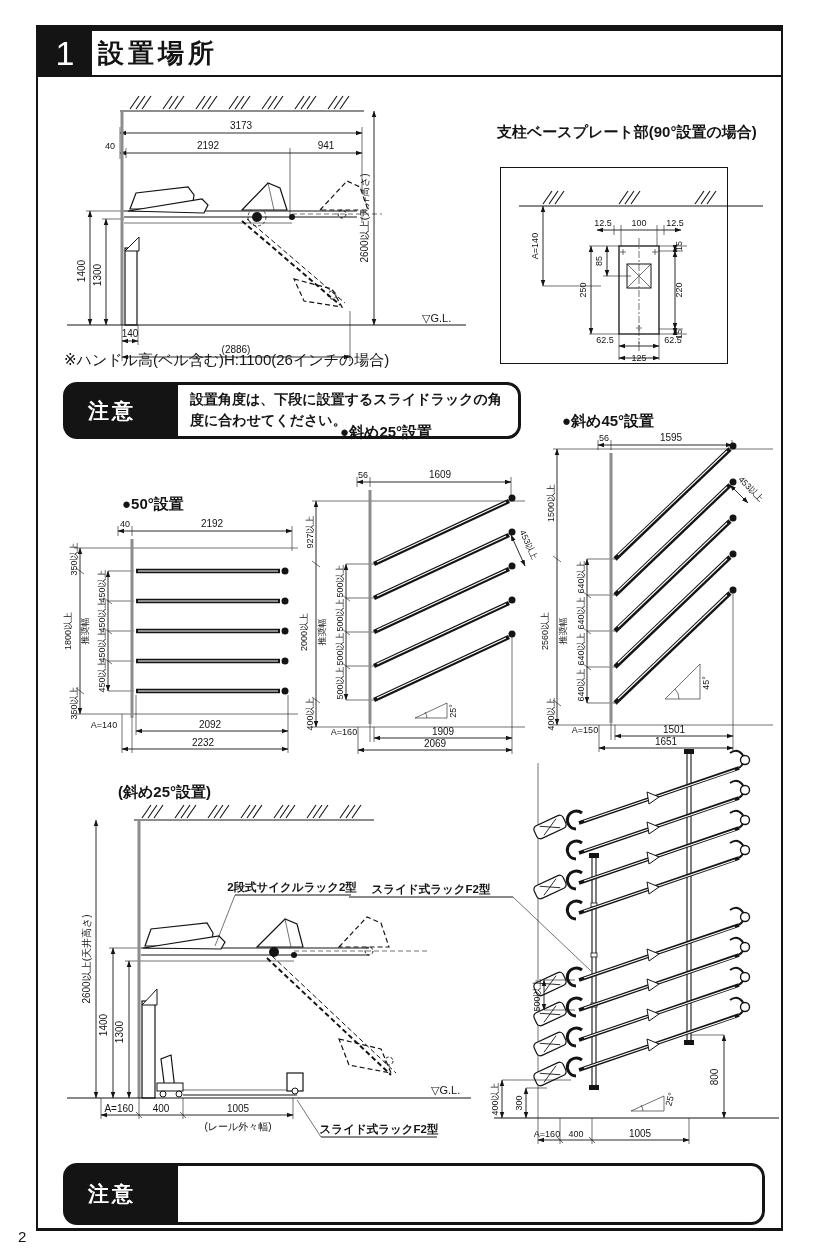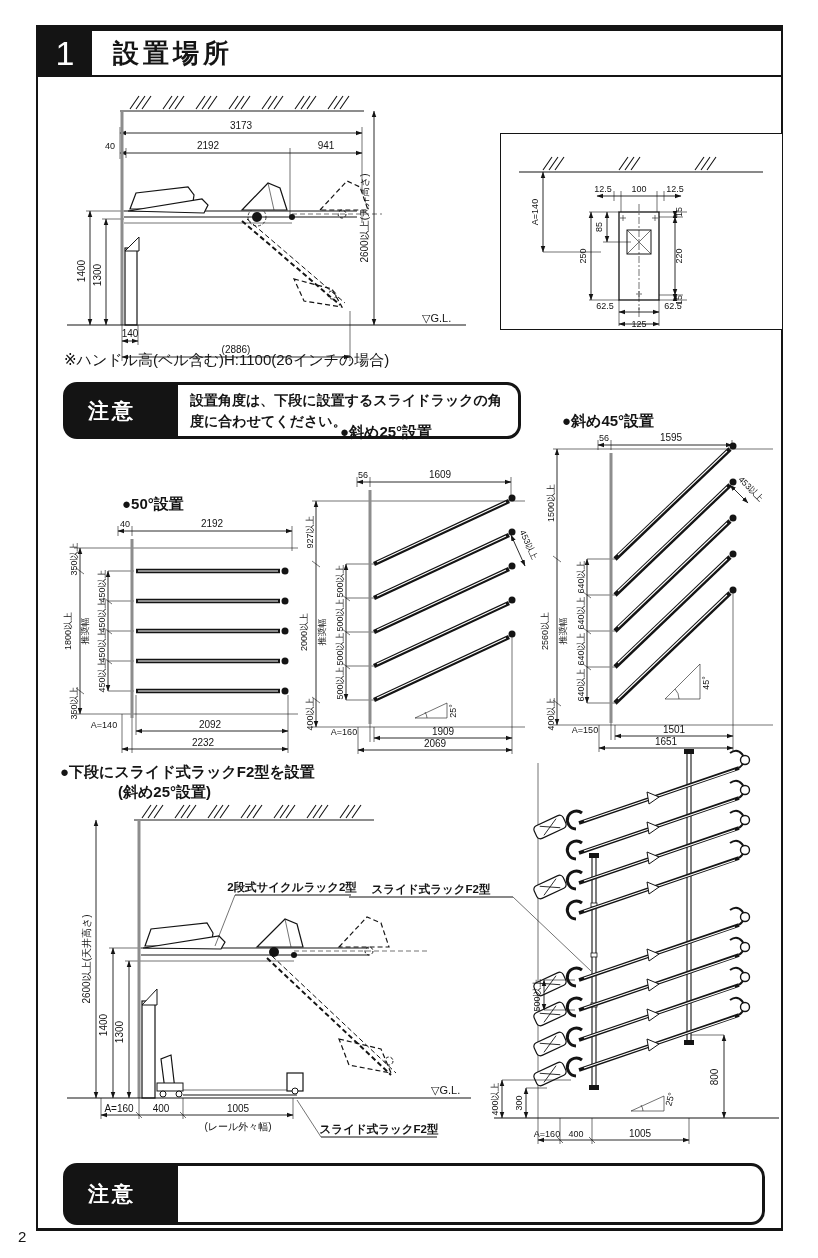--- a/index.html
+++ b/index.html
@@ -5,40 +5,40 @@
   * { margin:0; padding:0; box-sizing:border-box; }
   html,body { background:#e8e8e8; }
   .page { position:relative; width:818px; height:1258px; background:#ffffff;
           font-family:"Liberation Sans","DejaVu Sans",sans-serif; color:#141414; overflow:hidden; }
   .frame { position:absolute; left:36px; top:25px; width:747px; height:1206px;
            border:2px solid #141414; border-top-width:6px; border-bottom-width:3px; background:#fff; }
   .header-band { position:absolute; left:0; top:0; width:100%; height:46px;
                  border-bottom:2px solid #141414; display:flex; align-items:stretch; background:#fff; }
   .sec-num { width:54px; background:#141414; color:#fff; font-size:34px; font-weight:500;
              display:flex; align-items:center; justify-content:center; flex:0 0 auto; }
-  .sec-title { font-size:26px; font-weight:600; letter-spacing:4px; display:flex; align-items:center; padding-left:21px; }
+  .sec-title { font-size:26px; font-weight:600; letter-spacing:4px; display:flex; align-items:center; padding-left:6px; }
   svg.draw { position:absolute; overflow:visible; }
   svg text { font-size:10px; fill:#141414; font-family:"Liberation Sans","DejaVu Sans",sans-serif; }
   .tm { text-anchor:middle; }
   .f9  svg text, text.f9 { font-size:9px; }
   text.f85 { font-size:8.5px; }
   text.f11 { font-size:11px; }
   text.lbl { font-size:11.5px; font-weight:bold; }
   .dl { stroke:#141414; stroke-width:0.9; fill:none; marker-start:url(#as); marker-end:url(#ae); }
   .xl { stroke:#141414; stroke-width:0.6; fill:none; }
   .tl { stroke:#141414; stroke-width:1.1; fill:none; }
   .bk { stroke:#141414; fill:#fff; }
   .wall { stroke:#8d8d8d; stroke-width:3; }
   .ceil { stroke:#8d8d8d; stroke-width:2; }
   .dash { stroke-dasharray:5 3; }
   .dtitle { position:absolute; font-size:15px; font-weight:bold; white-space:nowrap; }
   .note { position:absolute; font-size:15px; font-weight:400; white-space:nowrap; }
   .bp-box { position:absolute; border:1.5px solid #141414; background:#fff; }
   .caution { position:absolute; display:flex; border:3px solid #141414; border-radius:14px;
-             overflow:hidden; background:#141414; }
+             overflow:hidden; background:#141414;font-family:Liberation Mono, monospace; }
   .caution-label { background:#141414; color:#fff; font-size:21px; font-weight:bold; letter-spacing:3px;
                    width:92px; flex:0 0 auto; display:flex; align-items:center; justify-content:center; }
   .caution-body { background:#fff; flex:1; padding:5px 12px; font-size:14px; font-weight:bold;
                   line-height:1.45; display:flex; flex-direction:column; justify-content:center;margin-left:20px; }
   .caution-body .ln { white-space:normal; }
   .cb2 .ln { white-space:nowrap; font-size:13.5px; }
   .pagenum { position:absolute; left:18px; top:1228px; font-size:15px; }
 </style>
 </head>
 <body>
@@ -155,21 +155,22 @@
         <line class="xl dash" x1="250" y1="121" x2="340" y2="121"></line>
         <circle cx="300" cy="121" r="4" fill="none" stroke="#141414" stroke-width="1" stroke-dasharray="3 2"></circle>
         <line class="dash" x1="200" y1="128" x2="298" y2="212" stroke="#141414" stroke-width="2"></line>
         <line class="dash" x1="205" y1="126" x2="303" y2="210" stroke="#141414" stroke-width="1"></line>
         <path class="dash" d="M252,186 L290,196 L300,214 L262,208 Z" fill="none" stroke="#141414" stroke-width="1.2"></path>
         <circle cx="290" cy="202" r="4" fill="none" stroke="#141414" stroke-width="1" stroke-dasharray="3 2"></circle>
       </g>
       <line class="tl" x1="25" y1="232" x2="424" y2="232" stroke-width="1.5"></line>
     </svg>
 
-    <div class="bp-box" style="left:462px;top:102px;width:283px;height:197px">
+    <div class="dtitle" style="left:459px;top:92px">支柱ベースプレート部(90°設置の場合)</div>
+    <div class="bp-box" style="left:462px;top:136px;width:228px;height:197px">
       <svg class="draw" style="left:0;top:0" width="281" height="195" viewBox="0 0 281 195">
         <g>
           <line class="tl" x1="18" y1="38" x2="262" y2="38"></line>
           <use href="#hatch3" transform="translate(42,36)"></use>
             <use href="#hatch3" transform="translate(118,36)"></use>
           <use href="#hatch3" transform="translate(194,36)"></use>
         </g>
         <g>
           <rect class="bk" x="118" y="78" width="40" height="88" stroke-width="1.3"></rect>
           <rect class="bk" x="126" y="96" width="24" height="24" stroke-width="1"></rect>
@@ -395,21 +396,20 @@
         <text class="tm f9" x="41" y="254" transform="rotate(-90 41 254)">640以上</text>
         <text class="tm f9" x="11" y="283" transform="rotate(-90 11 283)">400以上</text>
         <text class="tm f85" x="206" y="60" transform="rotate(45 206 60)">453以上</text>
         <text class="tm f9" x="166" y="252" transform="rotate(-90 166 252)">45°</text>
         <text class="tm f9" x="42" y="302">A=150</text>
         <text class="tm" x="131" y="302">1501</text>
         <text class="tm" x="123" y="314">1651</text>
       </g>
     </svg>
 
-    <div class="dtitle" style="left:22px;top:732px">●下段にスライド式ラックF2型を設置</div>
     <div class="dtitle" style="left:80px;top:752px">(斜め25°設置)</div>
 
     <svg class="draw" style="left:1px;top:712px" width="745" height="418" viewBox="0 0 745 418">
 
       <g>
         <line class="ceil" x1="95" y1="77" x2="335" y2="77"></line>
         <use href="#hatch3" transform="translate(103,75)"></use>
           <use href="#hatch3" transform="translate(136,75)"></use>
         <use href="#hatch3" transform="translate(169,75)"></use>
           <use href="#hatch3" transform="translate(202,75)"></use>

